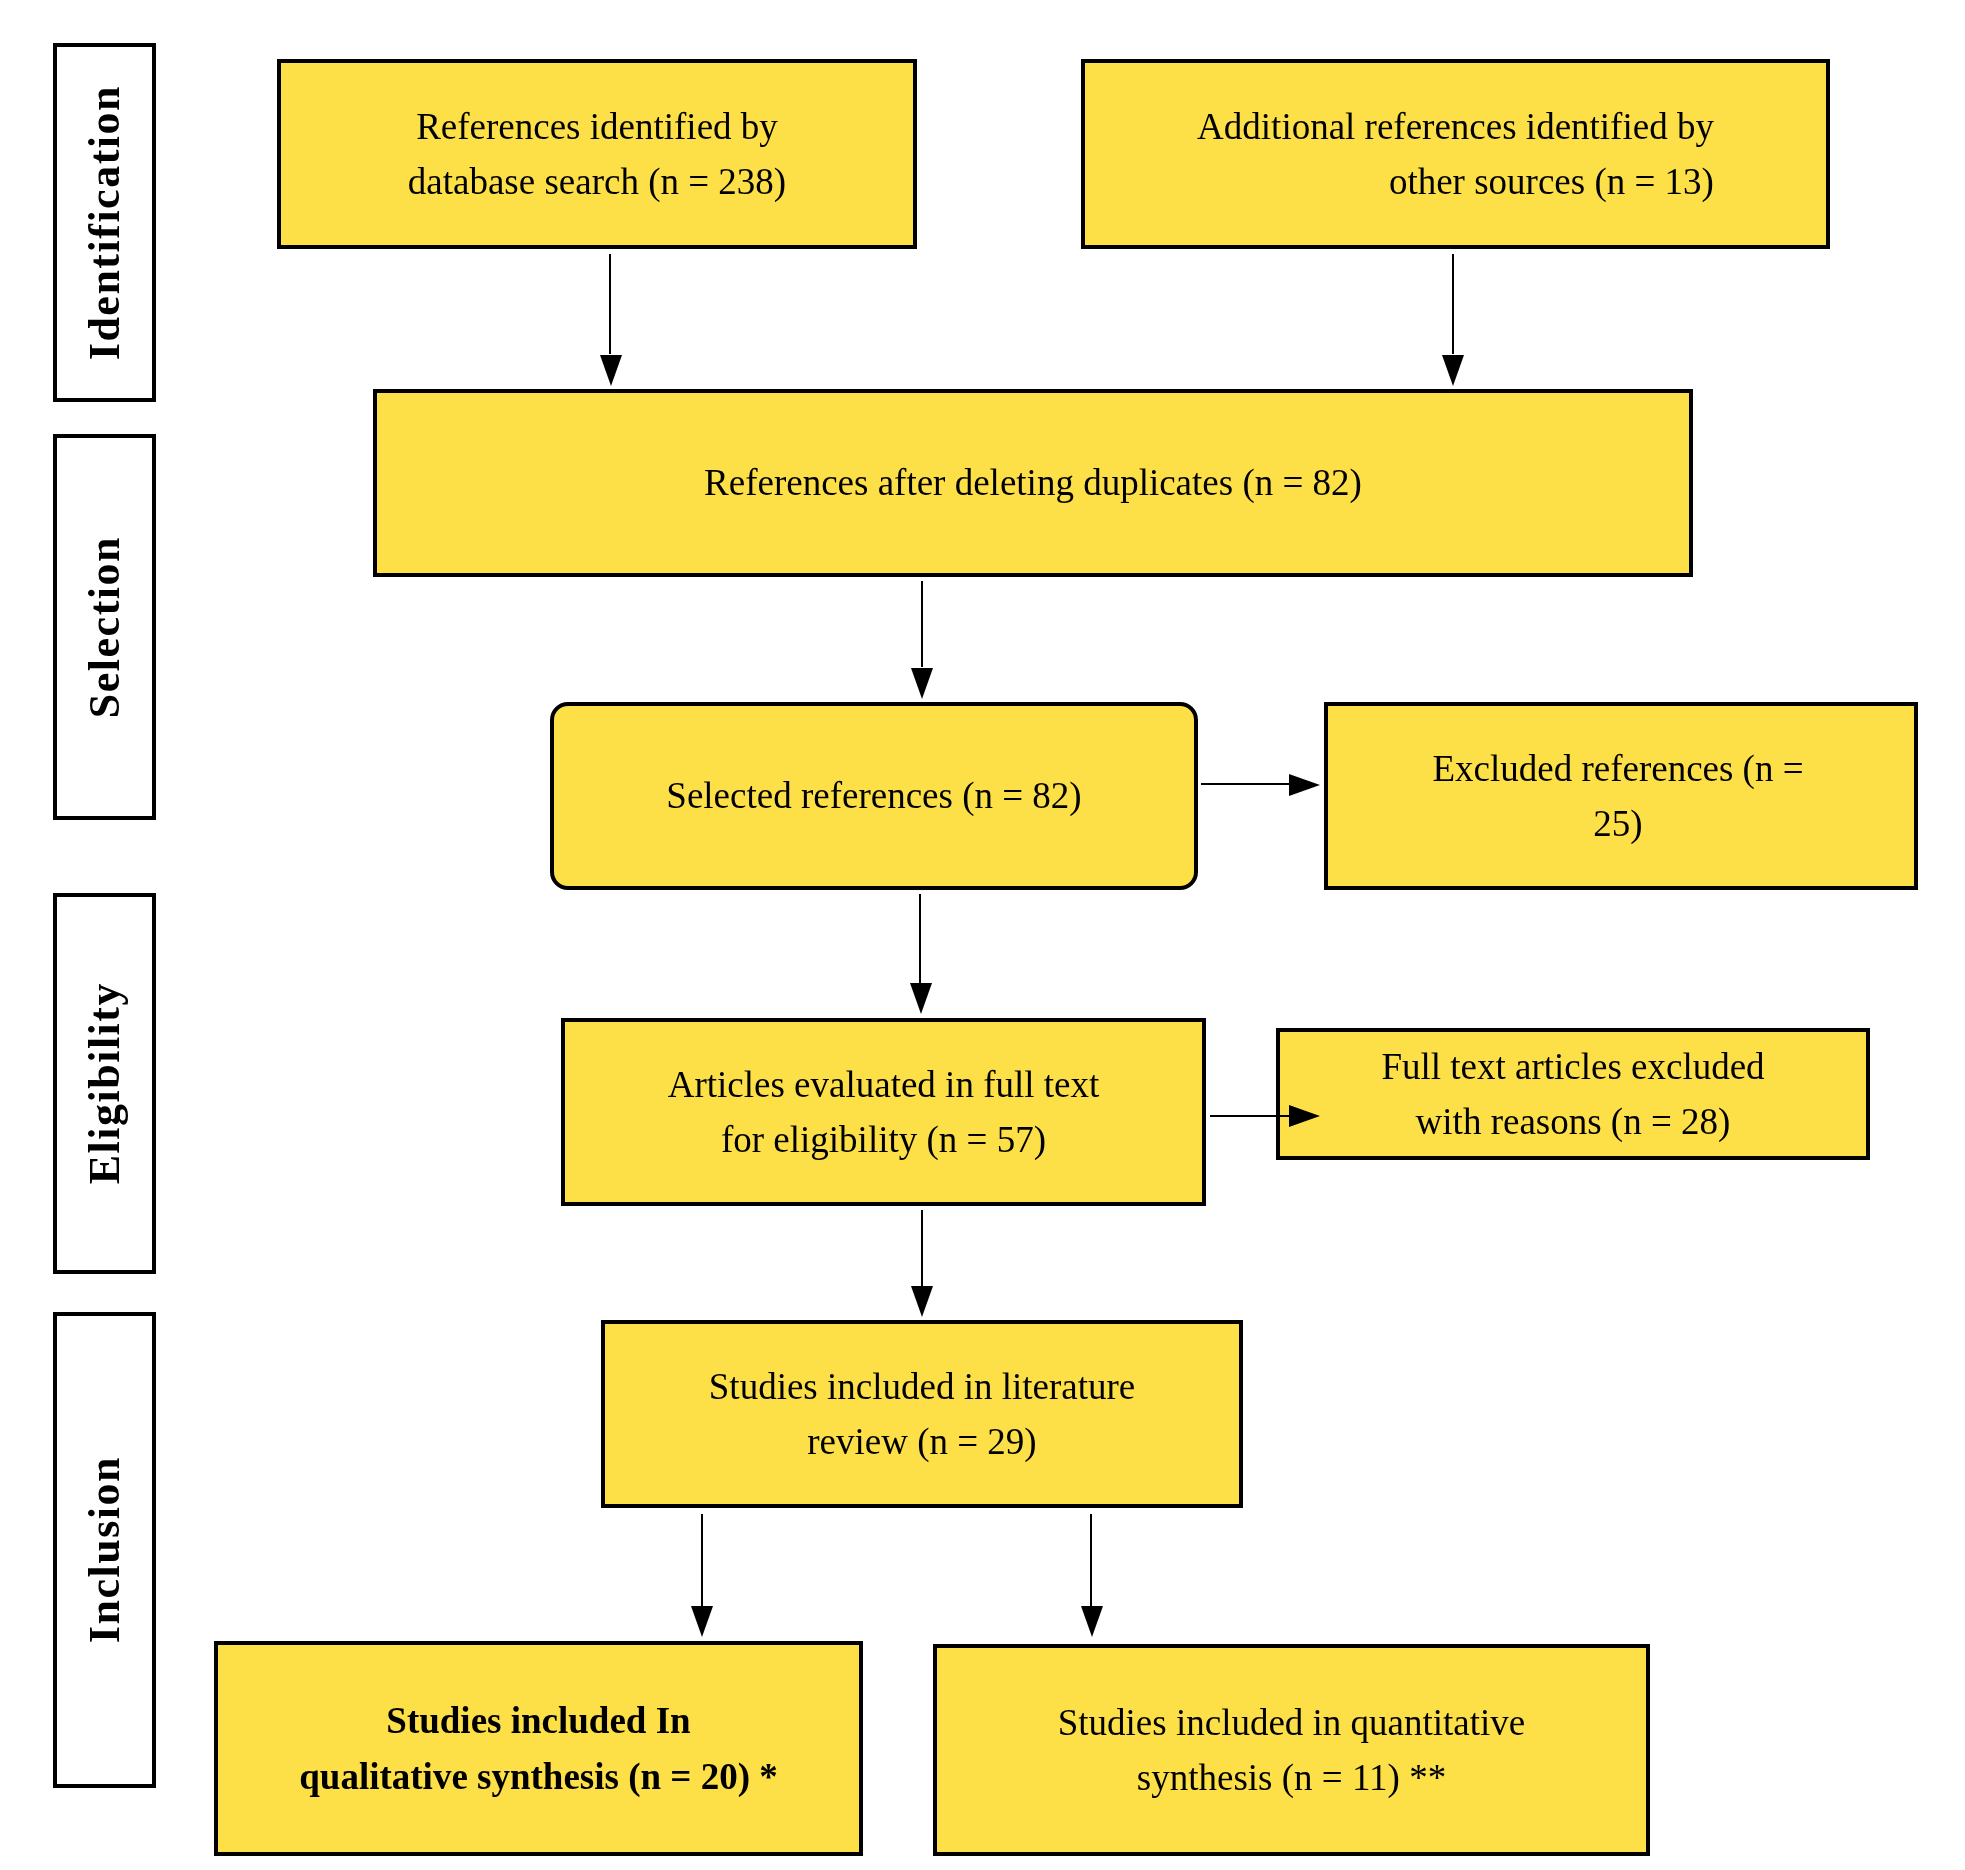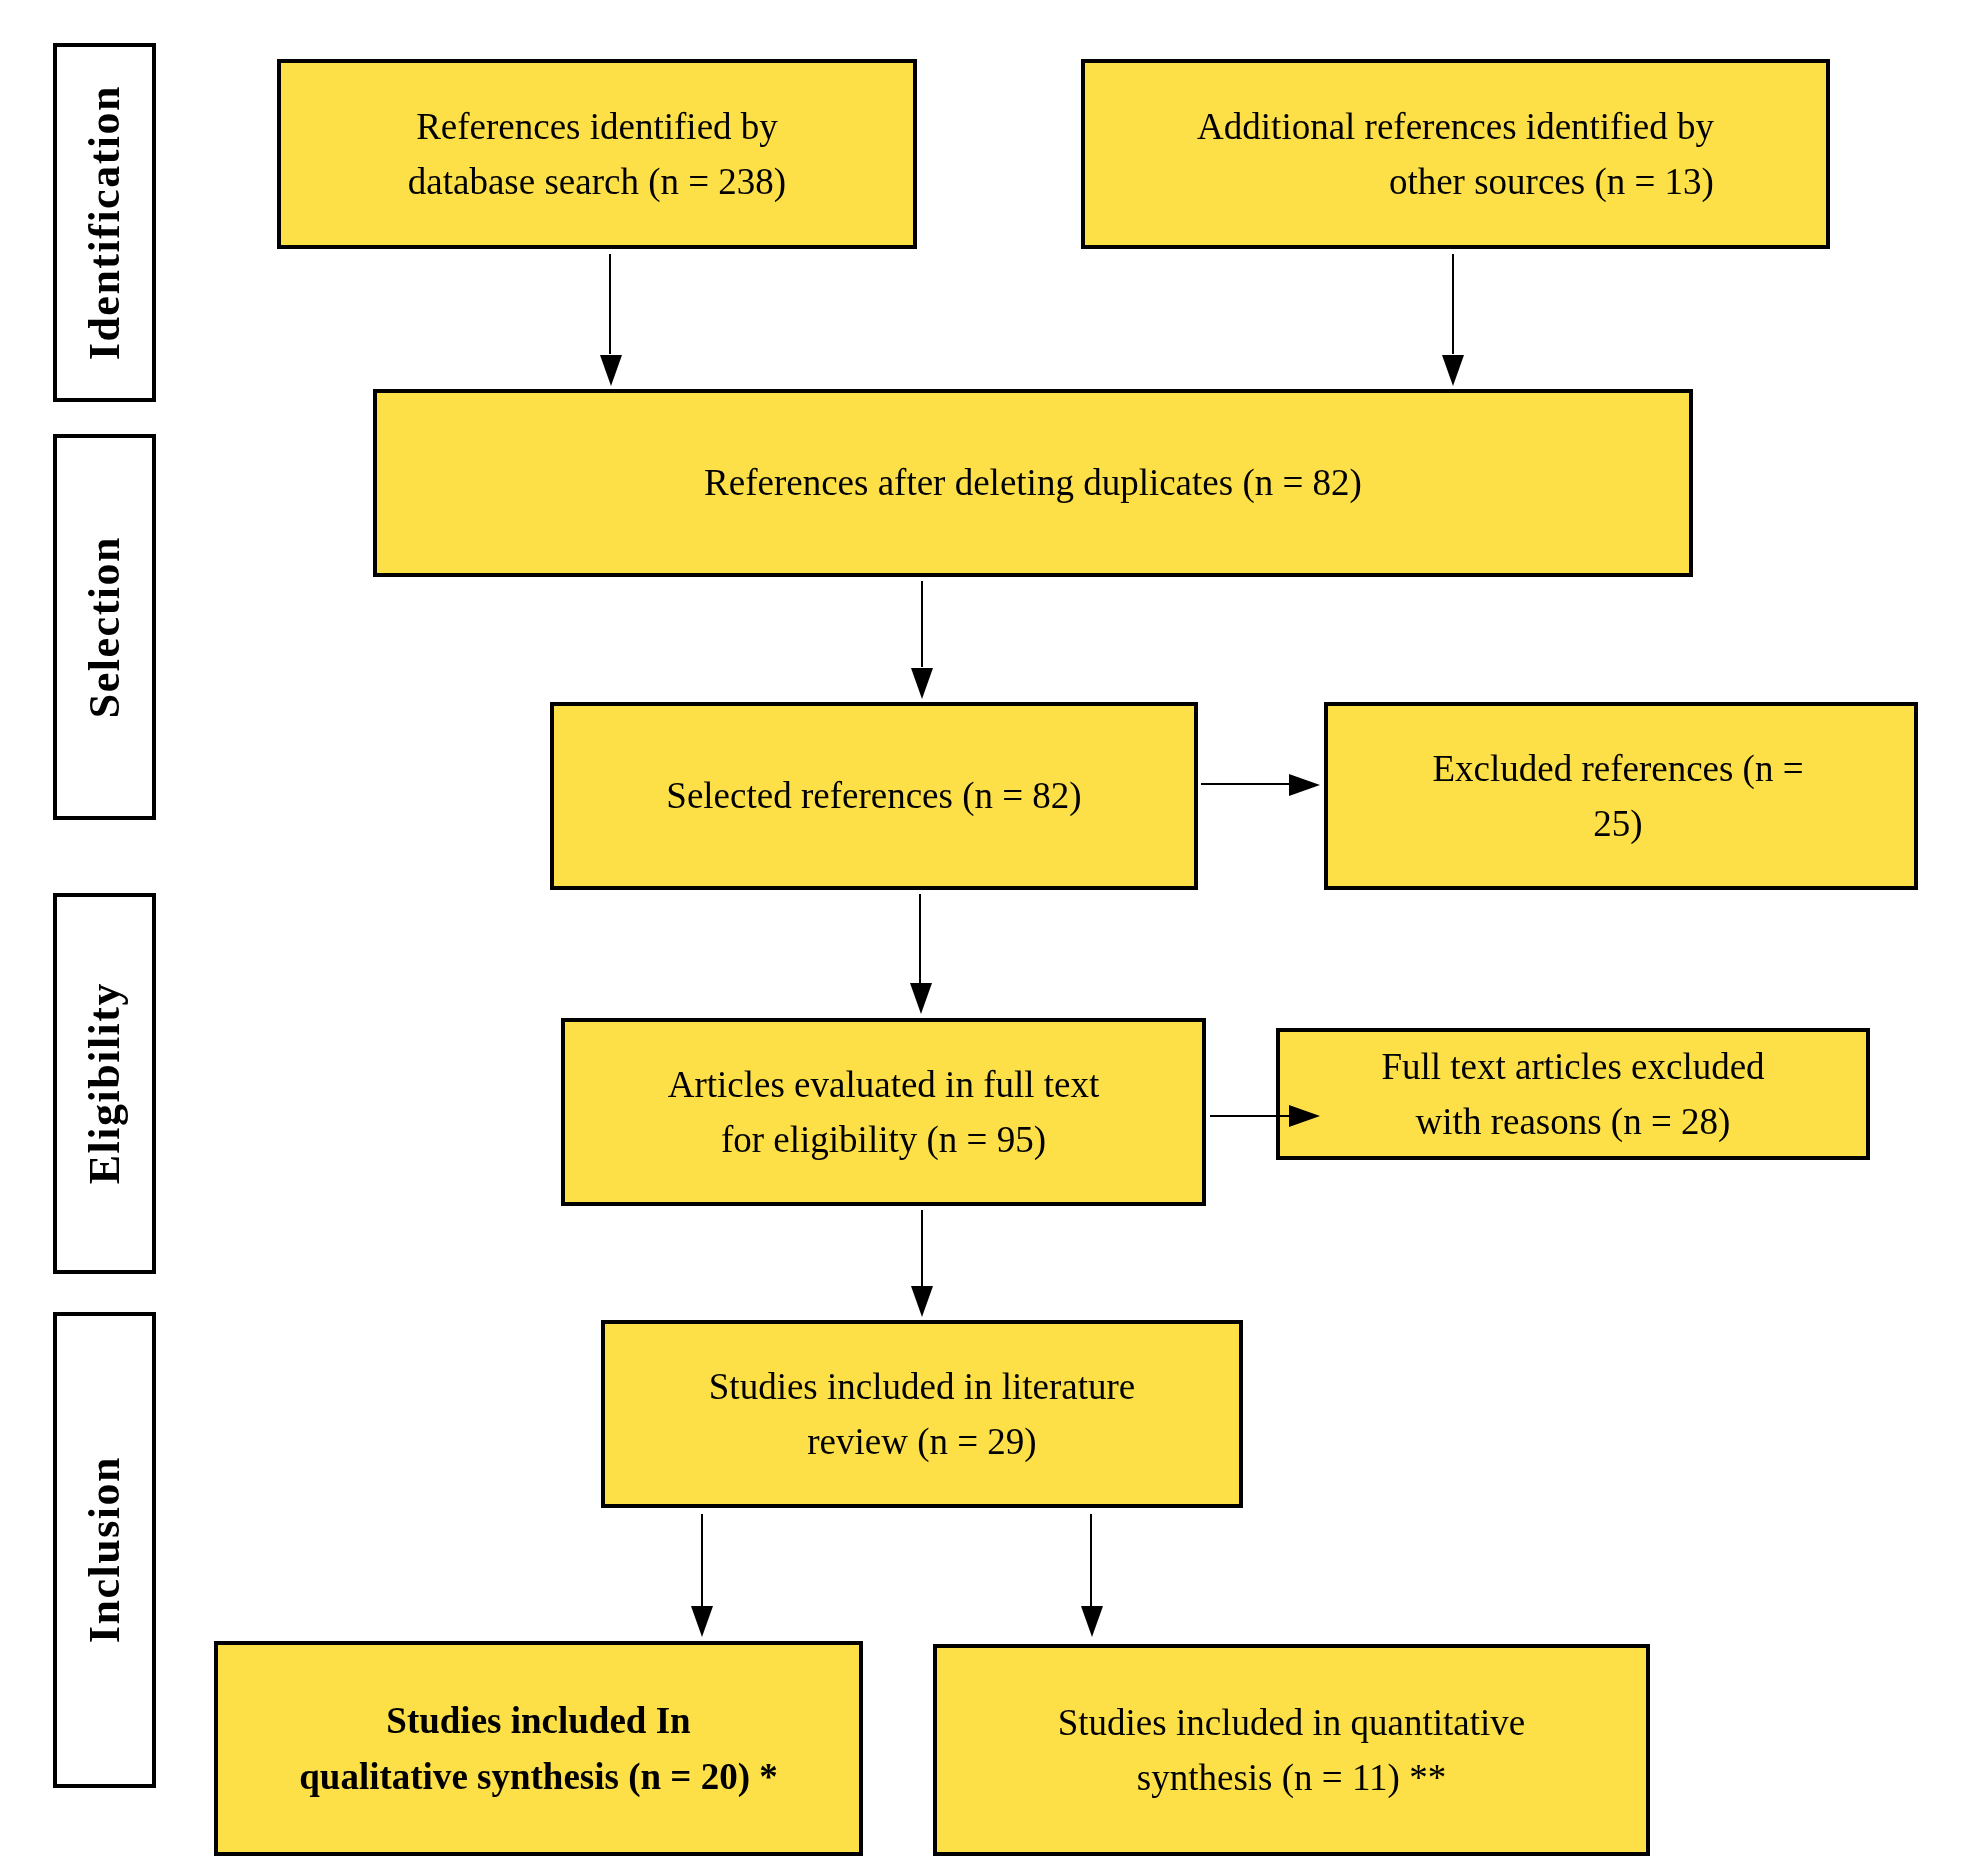--- a/index.html
+++ b/index.html
@@ -76,27 +76,27 @@
   </div>
 
   <div class="flowbox" style="left:277px; top:59px; width:640px; height:190px;">References identified by
 database search (n = 238)</div>
 
   <div class="flowbox" style="left:1081px; top:59px; width:749px; height:190px;text-align:right;">Additional references identified by
 other sources (n = 13)</div>
 
   <div class="flowbox" style="left:373px; top:389px; width:1320px; height:188px;">References after deleting duplicates (n = 82)</div>
 
-  <div class="flowbox" style="left:550px; top:702px; width:648px; height:188px;">Selected references (n = 82)</div>
+  <div class="flowbox" style="left:550px; top:702px; width:648px; height:188px;border-radius:18px;">Selected references (n = 82)</div>
 
   <div class="flowbox" style="left:1324px; top:702px; width:594px; height:188px;padding-left:16px;">Excluded references (n =
 25)</div>
 
   <div class="flowbox" style="left:561px; top:1018px; width:645px; height:188px;">Articles evaluated in full text
-for eligibility (n = 95)</div>
+for eligibility (n = 57)</div>
 
   <div class="flowbox" style="left:1276px; top:1028px; width:594px; height:132px;">Full text articles excluded
 with reasons  (n = 28)</div>
 
   <div class="flowbox" style="left:601px; top:1320px; width:642px; height:188px;">Studies included in literature
 review (n = 29)</div>
 
   <div class="flowbox" style="left:214px; top:1641px; width:649px; height:215px;font-weight:bold;">Studies included In
 qualitative synthesis (n = 20) *</div>
 

